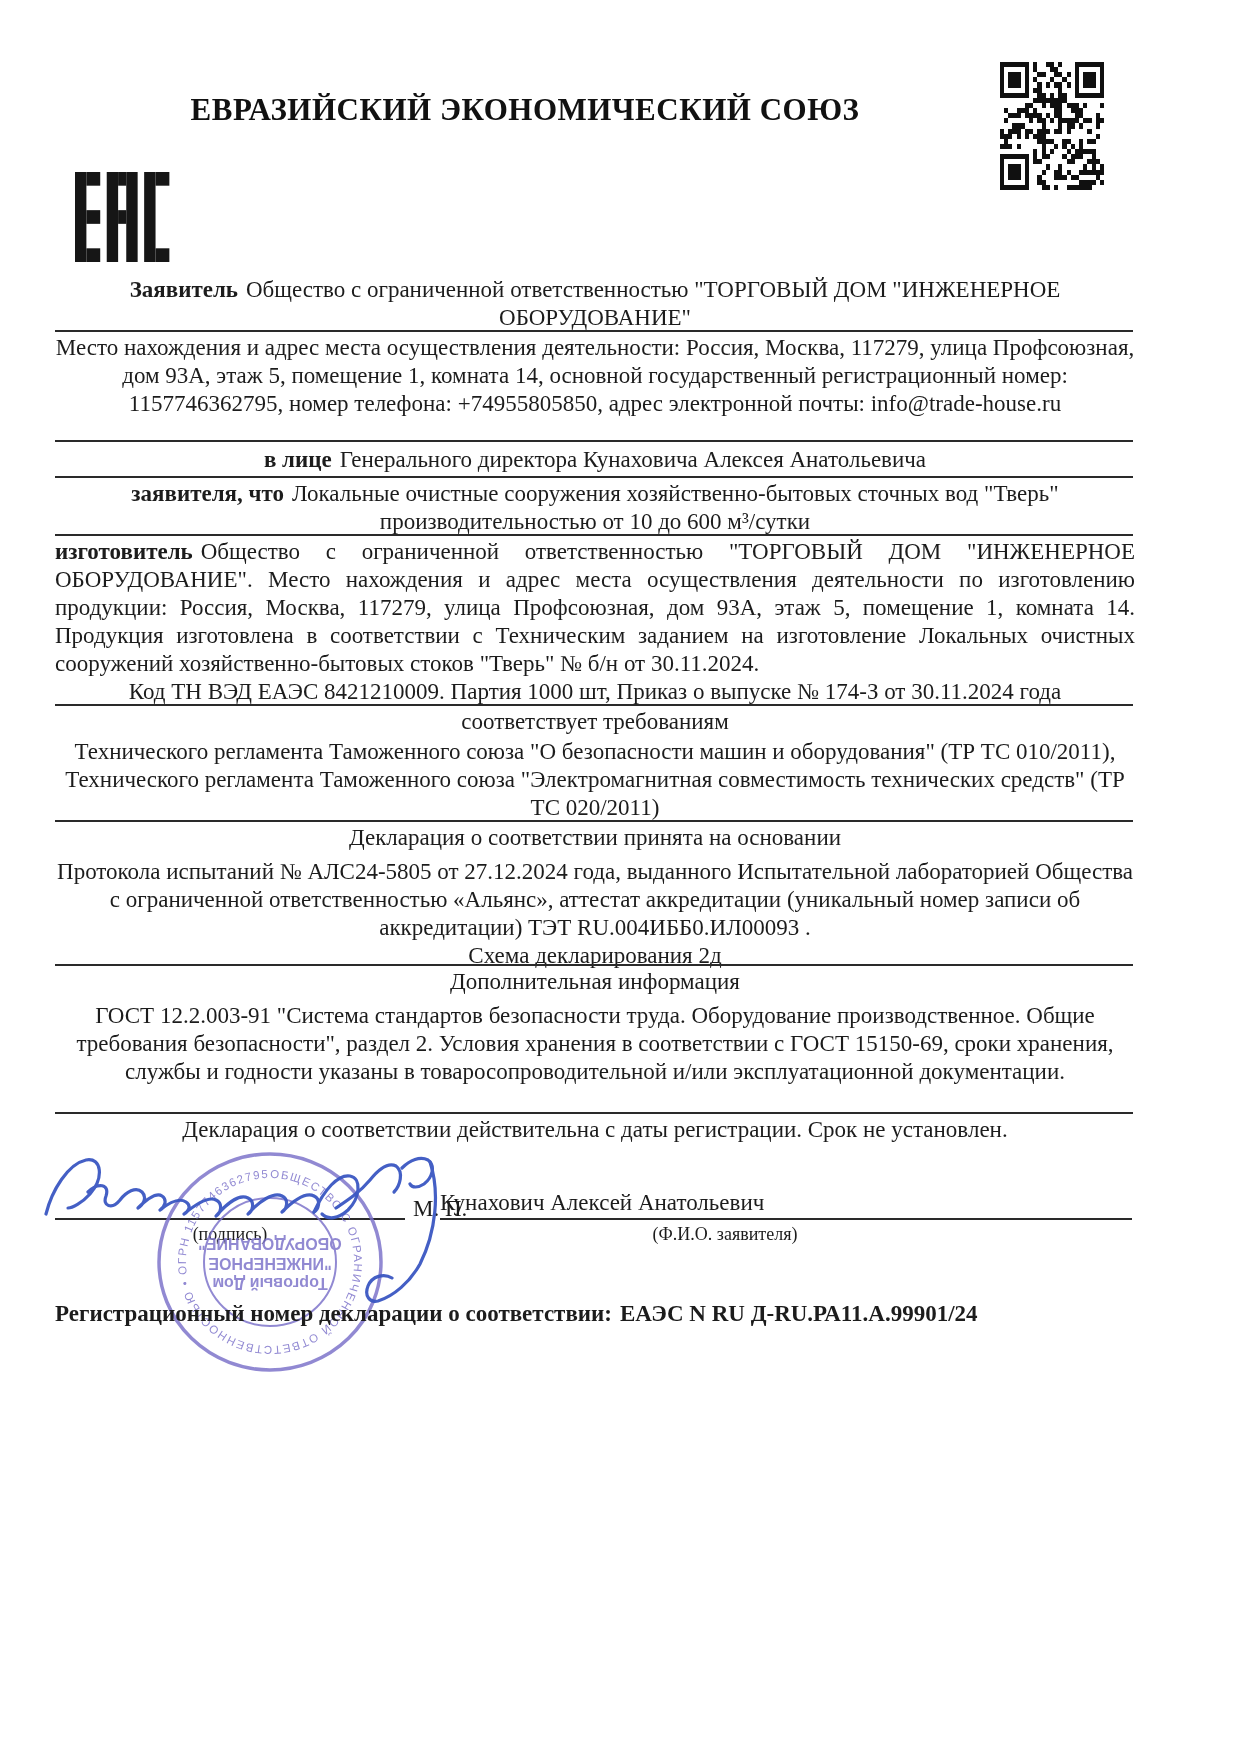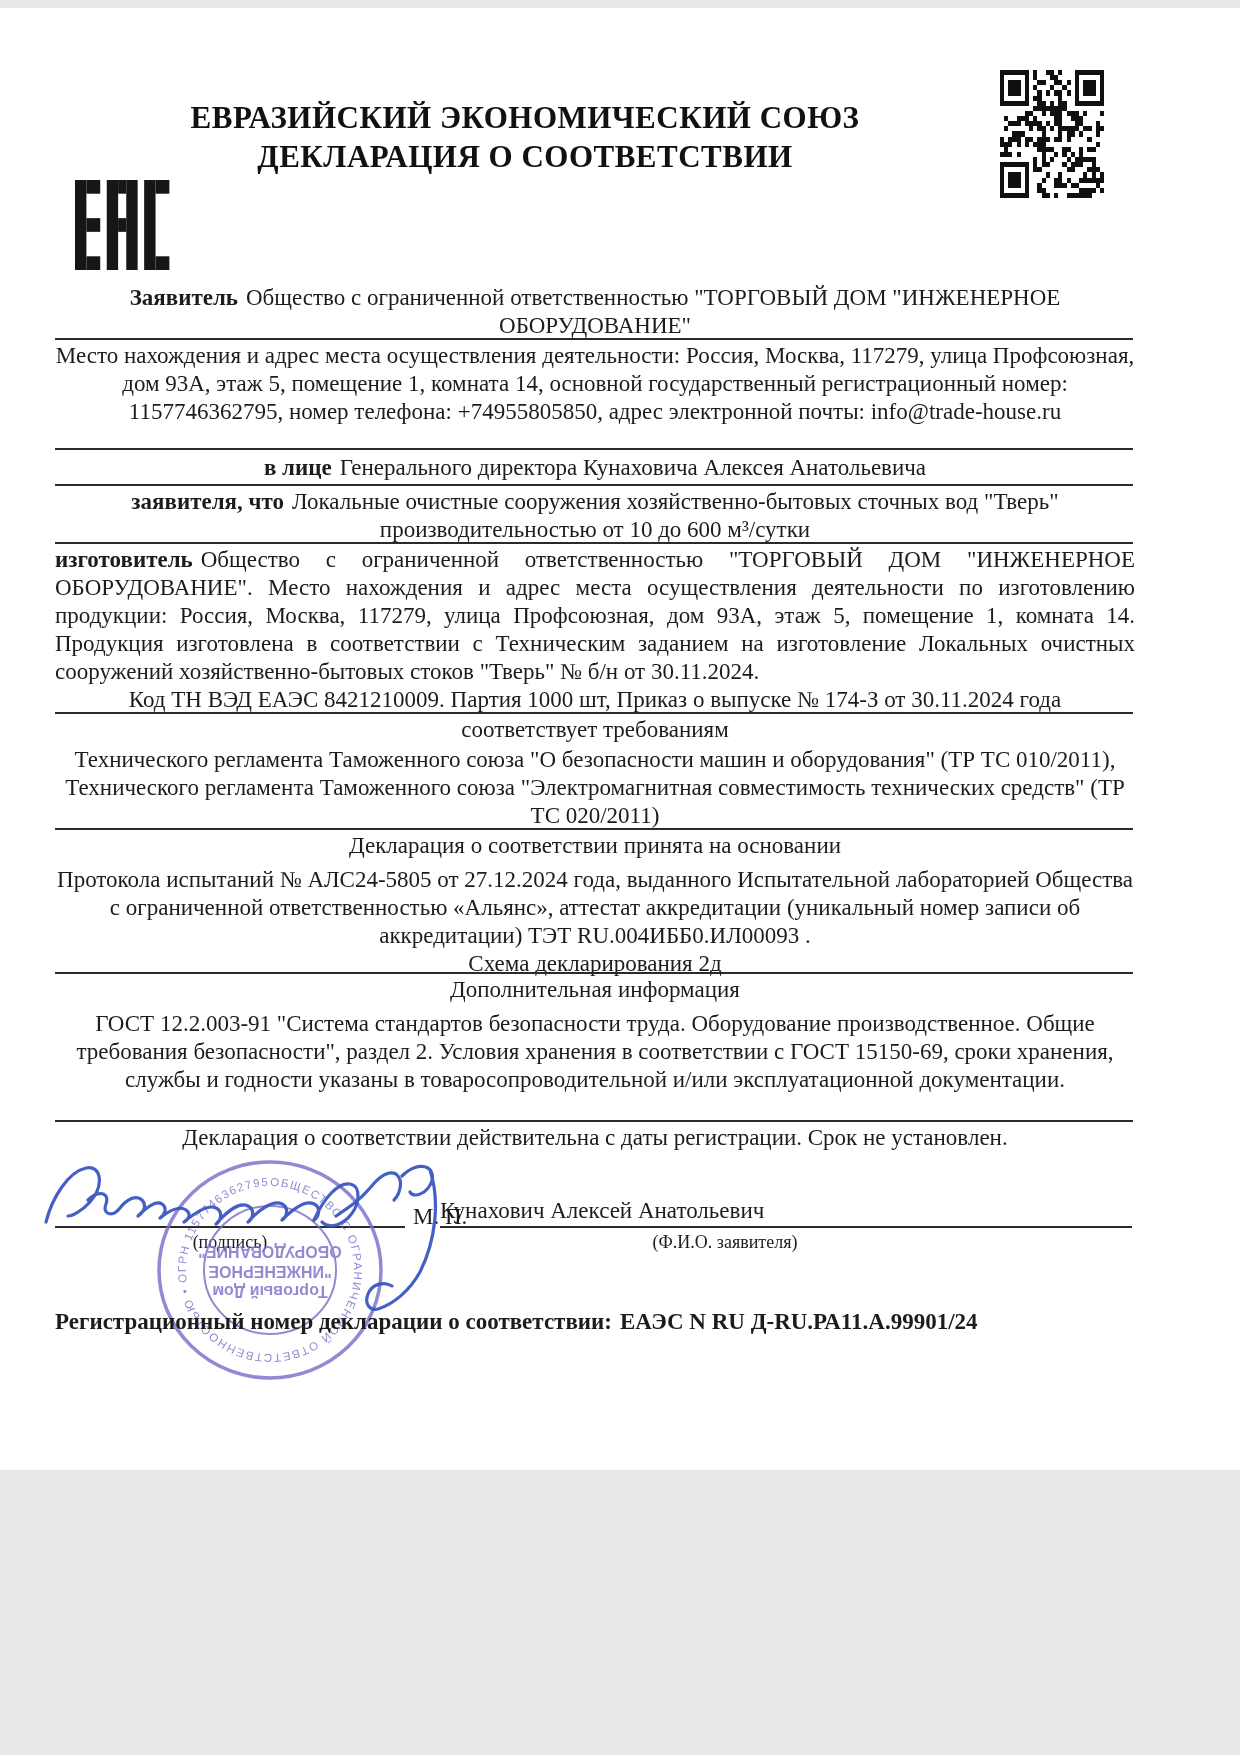--- a/index.html
+++ b/index.html
@@ -1,19 +1,19 @@
 <!DOCTYPE html>
 <html lang="ru"><head>
 <meta charset="utf-8">
 <style>
   html,body{margin:0;padding:0;background:#e8e8e8;}
   .page{
     position:relative;
-    width:1240px;height:1462px;
-    margin:8px auto;
+    width:1240px;height:1755px;
+    margin:0 auto;
     background:#ffffff;
     font-family:"Liberation Serif", serif;
     color:#1c1c1c;
     overflow:hidden;
   }
   
   .hdr{
     position:absolute;left:170px;top:90px;width:710px;
     text-align:center;font-weight:bold;font-size:31px;line-height:39px;
     letter-spacing:.5px;color:#111;
@@ -37,21 +37,20 @@
   .footline{position:absolute;left:55px;font-size:23px;font-weight:bold;white-space:nowrap;text-align:right;}
   .footline .val{margin-left:8px;}
 </style>
 </head>
 <body>
 
 <div class="page">
 
   <div class="hdr">
     <div>ЕВРАЗИЙСКИЙ ЭКОНОМИЧЕСКИЙ СОЮЗ</div>
-    <div>ДЕКЛАРАЦИЯ О СООТВЕТСТВИИ</div>
   </div>
 
   <svg class="eac" width="96" height="90" viewBox="0 0 118 92" preserveAspectRatio="none" fill="#161616">
     <rect x="0" y="0" width="14" height="92"></rect>
     <rect x="14" y="0" width="17" height="14"></rect>
     <rect x="14" y="39" width="17" height="14"></rect>
     <rect x="14" y="78" width="17" height="14"></rect>
     <rect x="39" y="0" width="14" height="92"></rect>
     <rect x="63" y="0" width="14" height="92"></rect>
     <rect x="53" y="0" width="10" height="14"></rect>

